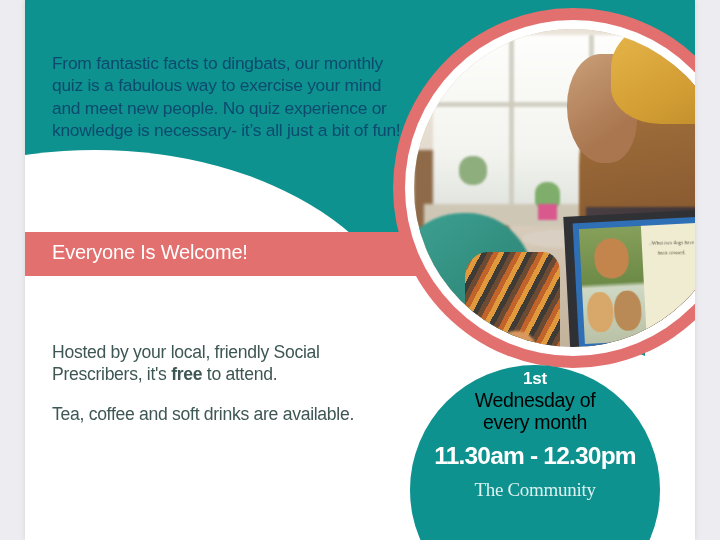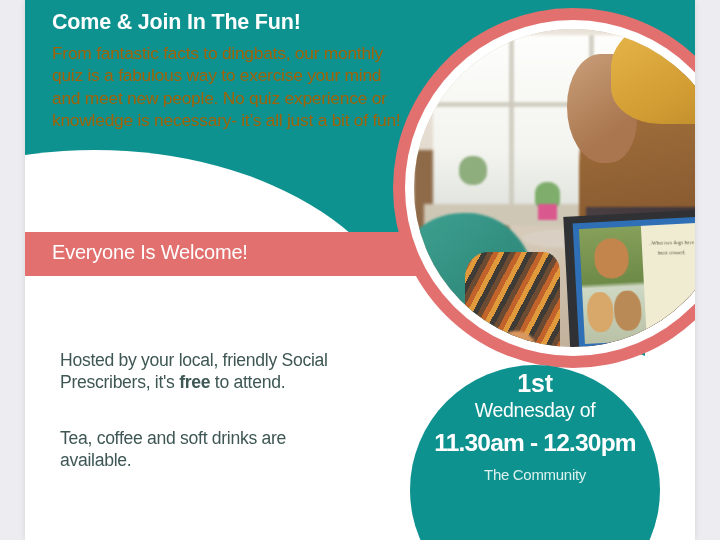--- a/index.html
+++ b/index.html
@@ -59,25 +59,25 @@
     width: 380px;
     font-size: 21.5px;
     font-weight: bold;
     color: #ffffff;
     letter-spacing: -0.2px;
     line-height: 1.2;
   }
   .intro {
     position: absolute;
     left: 27px;
-    top: 42px;
+    top: 52px;
     width: 360px;
     font-size: 17.4px;
     font-weight: 400;
-    color: #a16207;
+    color: #0c4a6e;
     line-height: 1.29;
     letter-spacing: -0.25px;
   }
 
   
   .coral-banner {
     position: absolute;
     left: 0;
     top: 232px;
     width: 580px;
@@ -109,21 +109,21 @@
   .body-copy {
     position: absolute;
     left: 27px;
     top: 341px;
     width: 310px;
     font-size: 17.6px;
     color: #3e5754;
     line-height: 1.27;
     letter-spacing: -0.3px;
   }
-  .body-copy p { margin: 8px; }
+  .body-copy p { margin: 0; }
   .body-copy .gap { height: 17px; }
   .body-copy b { font-weight: bold; }
 
   
   .photo-ring {
     position: absolute;
     left: 368px;
     top: 8px;
     width: 360px;
     height: 360px;
@@ -290,49 +290,48 @@
     width: 250px;
     height: 250px;
     border-radius: 50%;
     background: #0d928f;
     text-align: center;
     color: #ffffff;
     padding-top: 4px;
     box-sizing: border-box;
   }
   .dc-line1 {
-    font-size: 25px; font-weight: bold; line-height: 1.18; letter-spacing: -0.2px;
+    font-size: 17px; font-weight: bold; line-height: 1.18; letter-spacing: -0.2px;
   }
   .dc-line2, .dc-line3 {
     font-size: 19.5px; font-weight: 400; line-height: 1.15;
-    color: #ffffff; letter-spacing: -0.3px;
+    color: #000000; letter-spacing: -0.3px;
   }
   .dc-time {
     margin-top: 9px;
     font-size: 24.5px; font-weight: bold; letter-spacing: -0.8px;
     line-height: 1.1;
   }
   .dc-venue {
     margin-top: 9px;
-    font-size: 15px; font-weight: 400; line-height: 1.15;
-    color: #ddf1ef; letter-spacing: -0.3px;
+    font-size: 19px; font-weight: 400; line-height: 1.15;
+    color: #ddf1ef; letter-spacing: -0.3px; font-family: Liberation Serif, serif;
   }
 </style>
 </head>
 <body>
 
 <div id="stage">
 
   <div id="poster">
 
     <div class="teal-header">
       <div class="swoosh"></div>
     </div>
 
-    <div class="headline">Come &amp; Join In The Fun!</div>
 
     <div class="intro">From fantastic facts to dingbats, our monthly quiz is a fabulous way to exercise your mind and meet new people. No quiz experience or knowledge is necessary- it’s all just a bit of fun!</div>
 
     <div class="coral-banner"></div>
     <div class="coral-banner-label">Everyone Is Welcome!</div>
 
     <div class="teal-wedge"></div>
 
     <div class="body-copy">
       <p><span>Hosted by your local, friendly Social Prescribers, it's </span><b>free</b><span> to attend.</span></p>
@@ -373,18 +372,19 @@
               </div>
             </div>
           </div>
         </div>
       </div>
     </div>
 
     <div class="detail-circle">
       <div class="dc-line1">1st</div>
       <div class="dc-line2">Wednesday of</div>
+      <div class="dc-line3">every month</div>
       <div class="dc-time">11.30am - 12.30pm</div>
       <div class="dc-venue">The Community</div>
     </div>
 
   </div>
 </div>
 
 </body></html>

